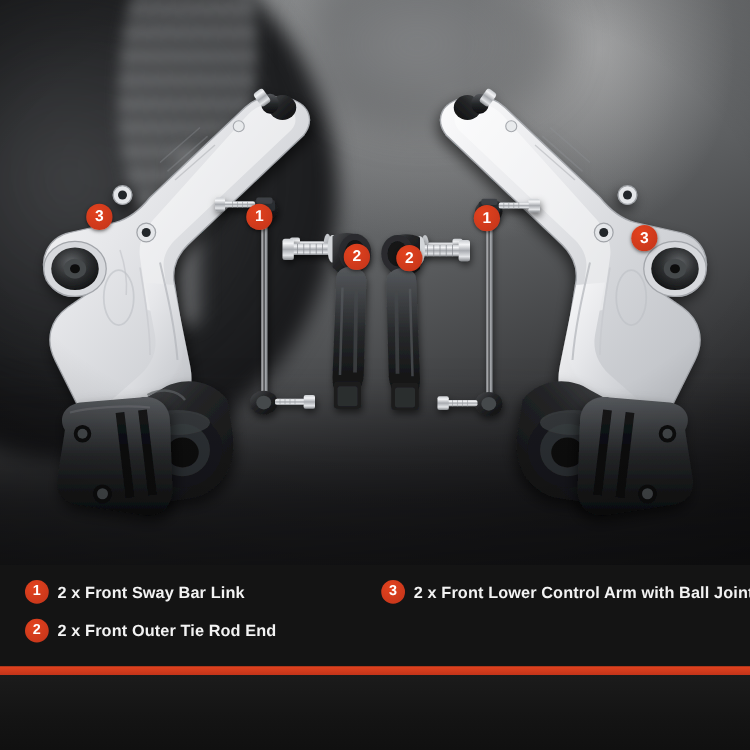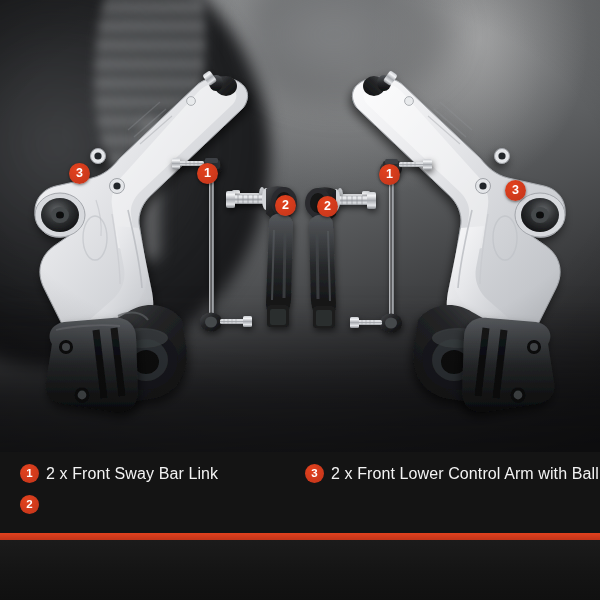--- a/index.html
+++ b/index.html
@@ -89,22 +89,22 @@
   }
   .legend-badge{
     width:19px;height:19px;border-radius:50%;
     display:flex;align-items:center;justify-content:center;
     color:#fff;font-size:11.5px;font-weight:bold;line-height:1;
     flex:0 0 auto;
   }
   .legend-text{
     margin-left:7px;
     color:#f3f3f3;
-    font-size:16px;
-    font-weight:normal;
+    font-size:13px;
+    font-weight:bold;
     letter-spacing:.1px;
     white-space:nowrap;
   }
 
   
   .stripe{
     position:absolute;left:0;top:533px;width:600px;height:7px;
   }
   .footer{
     position:absolute;left:0;top:540px;width:600px;height:60px;
@@ -472,20 +472,21 @@
       <div class="legend-row">
         <div class="legend-badge" style="background: radial-gradient(circle at 35% 30%, rgb(226, 66, 30), rgb(194, 52, 26));">
             <span>1</span>
           </div>
         <div class="legend-text" style="color: rgb(243, 243, 243);">2 x Front Sway Bar Link</div>
       </div>
       <div class="legend-row">
         <div class="legend-badge" style="background: radial-gradient(circle at 35% 30%, rgb(226, 66, 30), rgb(194, 52, 26));">
             <span>2</span>
           </div>
+        <div class="legend-text" style="color: rgb(243, 243, 243);">2 x Front Outer Tie Rod End</div>
       </div>
     </div>
 
     <div class="legend-col" style="left:305px;top:12px;">
       <div class="legend-row">
         <div class="legend-badge" style="background: radial-gradient(circle at 35% 30%, rgb(226, 66, 30), rgb(194, 52, 26));">
             <span>3</span>
           </div>
         <div class="legend-text" style="color: rgb(243, 243, 243);">2 x Front Lower Control Arm with Ball Joint Assembly</div>
       </div>

